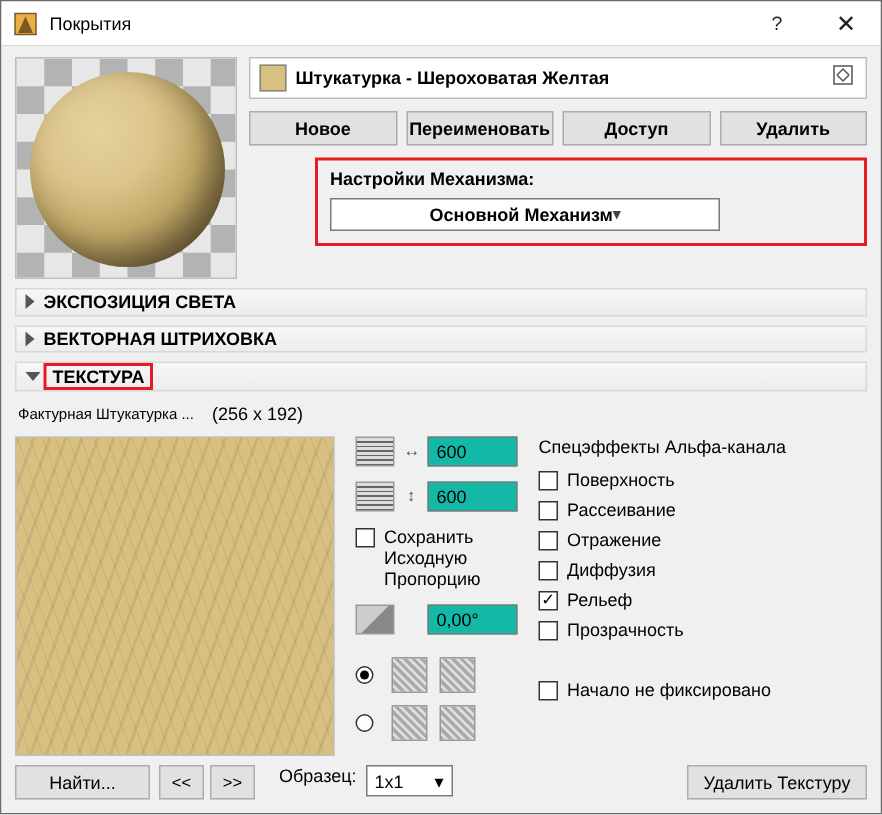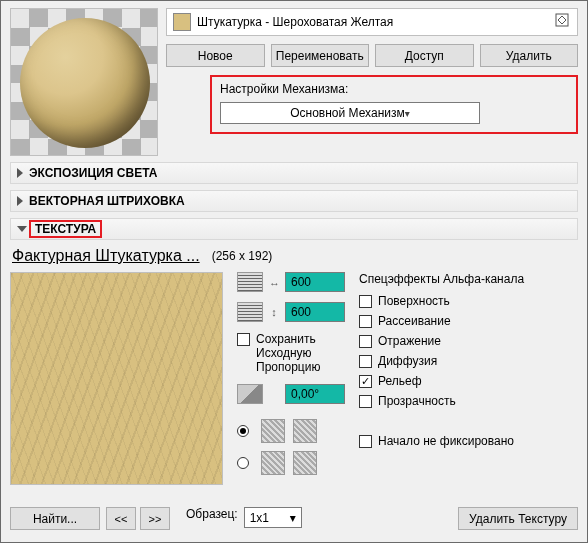--- a/index.html
+++ b/index.html
@@ -6,21 +6,21 @@
   html, body { margin:0; padding:0; }
   body { width:588px; height:543px; font-family:"Segoe UI",Tahoma,Arial,sans-serif; font-size:12px; color:#000; background:#fff; }
   .window { width:588px; height:543px; border:1px solid #6a6a6a; display:flex; flex-direction:column; }
   .titlebar { height:30px; background:#fff; display:flex; align-items:center; border-bottom:1px solid #d8d8d8; }
   .titlebar .icon { width:16px; height:16px; margin:0 8px 0 8px; }
   .titlebar .title { flex:1; font-size:12px; }
   .titlebar .tbtn { width:46px; height:30px; display:flex; align-items:center; justify-content:center; font-family:Arial; font-size:14px; color:#222; }
   .titlebar .tbtn.help { font-size:13px; }
   .titlebar .tbtn.close { font-size:16px; }
   .content { flex:1; background:#f0f0f0; padding:7px 9px 9px 9px; display:flex; flex-direction:column; gap:6px; overflow:hidden; }
-  .top-row { display:flex; gap:8px; }
+  .top-row { display:flex; gap:8px;font-weight:bold; }
   .preview { width:148px; height:148px; border:1px solid #bfbfbf; background:
     conic-gradient(#b3b3b3 0 25%,#e7e7e7 0 50%,#b3b3b3 0 75%,#e7e7e7 0) 0 0/37px 37px;
     position:relative; }
   .sphere { position:absolute; width:130px; height:130px; left:9px; top:9px; border-radius:50%;
     background: radial-gradient(circle at 35% 30%, #e4d19d 0%, #dcc58c 30%, #c1a868 55%, #8c7646 80%, #5a4b2c 100%);
     box-shadow: inset -8px -8px 20px rgba(0,0,0,0.35); }
   .right-col { flex:1; display:flex; flex-direction:column; gap:8px; }
   .name-box { height:28px; background:#fff; border:1px solid #bfbfbf; display:flex; align-items:center; padding:0 6px; gap:6px; }
   .swatch { width:18px; height:18px; border:1px solid #888; background:#d8c080; }
   .name-box .name { flex:1; font-size:12px; }
@@ -30,21 +30,21 @@
   .mech-box { border:2px solid #e51c23; padding:5px 8px 8px 8px; display:flex; flex-direction:column; gap:4px;margin-left:44px; }
   .mech-title { font-size:12px; padding-bottom:2px; }
   .dropdown { width:260px; height:22px; background:#fff; border:1px solid #7a7a7a; display:flex; align-items:center; padding:0 6px; justify-content:center; font-size:12px; }
   .dropdown .chev { font-size:10px; color:#444; }
   .section { height:22px; border:1px solid #d8d8d8; background:linear-gradient(#f7f7f7,#ececec); display:flex; align-items:center; padding:0 6px; gap:6px; font-weight:bold; font-size:12px; }
   .tri { width:0; height:0; border-style:solid; }
   .tri.right { border-width:5px 0 5px 6px; border-color:transparent transparent transparent #555; }
   .tri.down { border-width:6px 5px 0 5px; border-color:#555 transparent transparent transparent; }
   .tex-hl { border:2px solid #e51c23; padding:0 4px; margin-left:-4px; display:inline-block; }
   .tex-row { display:flex; align-items:center; gap:12px; height:18px; padding:2px 2px 0 2px;}
-  .tex-name { font-size:16px;text-decoration:underline; }
+  .tex-name { font-size:10px; }
   .tex-dim { font-size:12px; }
   .tex-body { display:flex; gap:14px; }
   .tex-preview { width:213px; height:213px; border:1px solid #bfbfbf;
     background:
       repeating-linear-gradient(110deg, rgba(0,0,0,0.07) 0 2px, transparent 2px 10px),
       repeating-linear-gradient(70deg, rgba(0,0,0,0.05) 0 1px, transparent 1px 8px),
       #d8c080;
     margin-top:2px;
   }
   .tex-mid { width:108px; display:flex; flex-direction:column; gap:10px; margin-top:2px;}
@@ -69,20 +69,31 @@
   .nav-pair .navb { width:30px; height:23px; background:#e1e1e1; border:1px solid #adadad; display:flex; align-items:center; justify-content:center; font-size:11px;}
   .sample-lbl { font-size:12px; margin-left:10px; }
   .select-sm { width:58px; height:21px; background:#fff; border:1px solid #7a7a7a; display:flex; align-items:center; padding:0 5px; justify-content:space-between; font-size:12px;}
   .spacer { flex:1; }
   .del-btn { width:120px; }
 </style>
 </head>
 <body>
 
 <div class="window">
+  <div class="titlebar">
+    <div class="icon">
+      <svg width="16" height="16">
+          <rect x="1" y="1" width="14" height="14" fill="#e9b145" stroke="#7a5a20"></rect>
+          <polygon points="3,14 8,3 13,14" fill="#7a5a20"></polygon>
+        </svg>
+    </div>
+    <div class="title">Покрытия</div>
+    <div class="tbtn help">?</div>
+    <div class="tbtn close">✕</div>
+  </div>
 
   <div class="content">
 
     <div class="top-row">
       <div class="preview">
         <div class="sphere"></div>
       </div>
       <div class="right-col">
         <div class="name-box">
           <div class="swatch"></div>

